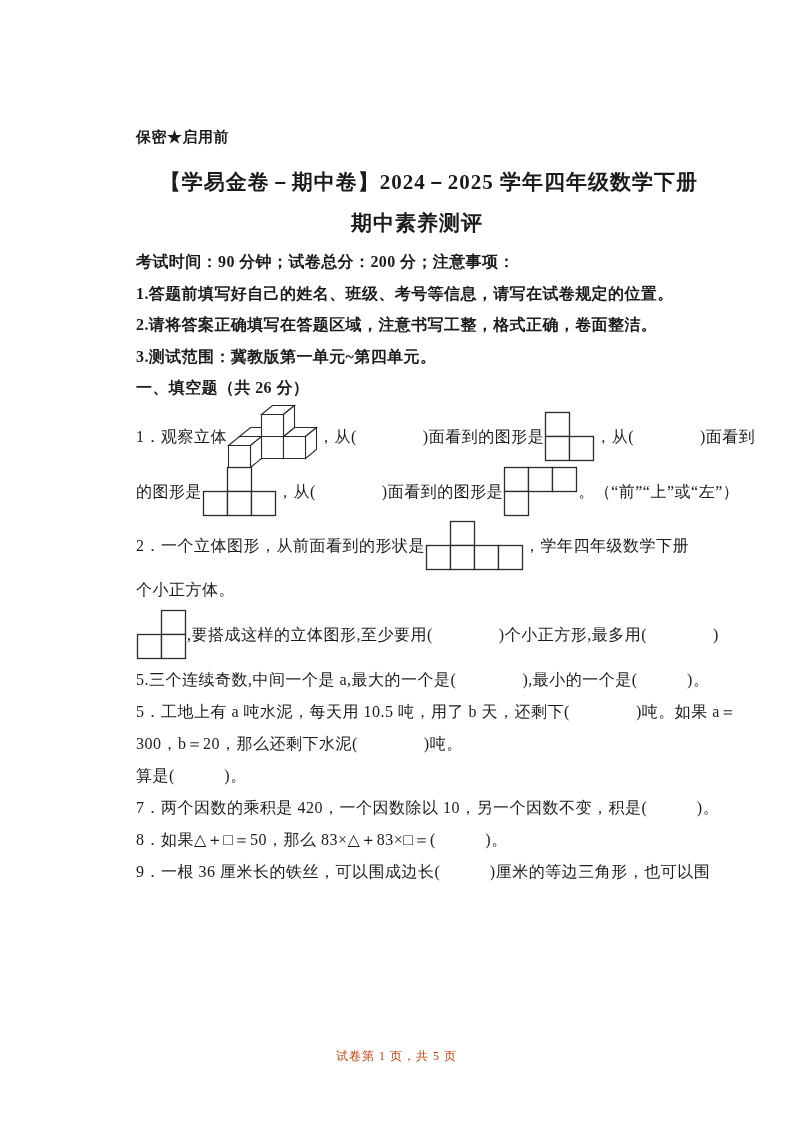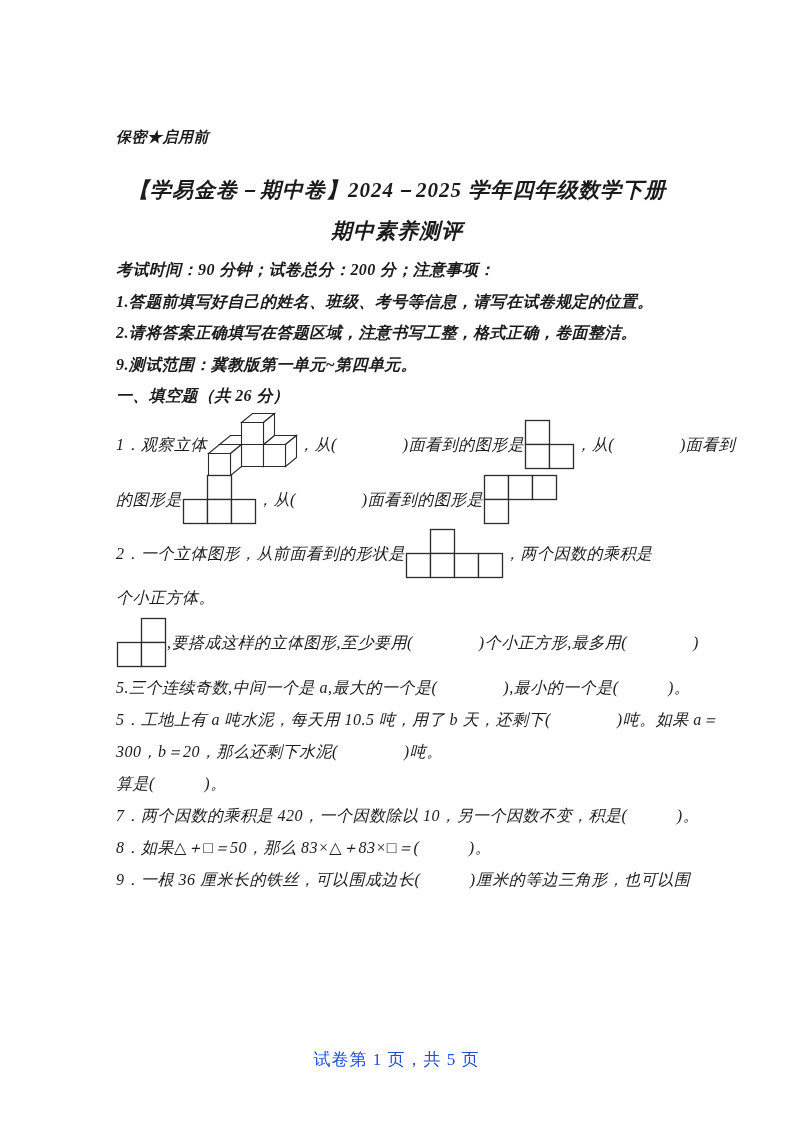--- a/index.html
+++ b/index.html
@@ -1,47 +1,47 @@
 <!DOCTYPE html>
 <html><head>
 <meta charset="utf-8">
 <style>
   html,body{margin:0;padding:0;background:#888;}
   .page{position:relative;width:793px;height:1122px;background:#ffffff;margin:0 auto;
         font-family:"Liberation Serif","DejaVu Serif",serif;color:#1b1b1b;overflow:hidden;}
-  .content{position:absolute;left:116px;top:126px;width:562px;font-style:italic;}
+  .content{position:absolute;left:136px;top:126px;width:562px;}
   .secrecy{font-weight:700;font-size:15px;line-height:22px;letter-spacing:.5px;}
   .title{font-weight:700;font-size:21px;text-align:center;letter-spacing:1px;margin:0;}
-  .title1{margin-top:24px;line-height:36px;}
+  .title1{margin-top:16px;line-height:36px;text-align:right;}
   .title2{line-height:46px;}
   .meta{font-weight:700;font-size:16px;line-height:31.5px;letter-spacing:.4px;white-space:pre;}
   .q-line{font-size:16px;line-height:32px;height:32px;letter-spacing:.5px;
           display:flex;align-items:center;white-space:pre;text-align:center;}
   .q-line span{white-space:pre;}
   .q-line svg{flex:0 0 auto;display:block;}
   .h58{height:58px;}
   .h52{height:52px;}
   .h56{height:56px;}
   .qfirst{margin-top:4px;}
   .footer{position:absolute;left:0;top:1048px;width:100%;text-align:center;
-          font-size:17px;letter-spacing:1px;color:#1d4ed8;}
+          font-size:12px;letter-spacing:1px;color:#c2410c;}
 </style>
 </head>
 <body>
 
 <div class="page">
   <div class="content">
     <div class="secrecy">保密★启用前</div>
     <h1 class="title title1">【学易金卷－期中卷】2024－2025 学年四年级数学下册</h1>
     <h1 class="title title2">期中素养测评</h1>
 
     <div class="meta">考试时间：90 分钟；试卷总分：200 分；注意事项：</div>
     <div class="meta">1.答题前填写好自己的姓名、班级、考号等信息，请写在试卷规定的位置。</div>
     <div class="meta">2.请将答案正确填写在答题区域，注意书写工整，格式正确，卷面整洁。</div>
-    <div class="meta">9.测试范围：冀教版第一单元~第四单元。</div>
+    <div class="meta">3.测试范围：冀教版第一单元~第四单元。</div>
     <div class="meta">一、填空题（共 26 分）</div>
 
     <div>
       <div class="q-line h58 qfirst"><span>1．观察立体</span><svg width="91" height="65">
             <polygon points="12.5,32.5 23.5,23.5 45.5,23.5 34.5,32.5" fill="#ffffff" stroke="#2b2b2b" stroke-width="1.1"></polygon>
             <polygon points="34.5,32.5 45.5,23.5 45.5,45.5 34.5,54.5" fill="#ffffff" stroke="#2b2b2b" stroke-width="1.1"></polygon>
             <polygon points="12.5,32.5 34.5,32.5 34.5,54.5 12.5,54.5" fill="#ffffff" stroke="#2b2b2b" stroke-width="1.1"></polygon>
             <polygon points="34.5,32.5 45.5,23.5 67.5,23.5 56.5,32.5" fill="#ffffff" stroke="#2b2b2b" stroke-width="1.1"></polygon>
             <polygon points="56.5,32.5 67.5,23.5 67.5,45.5 56.5,54.5" fill="#ffffff" stroke="#2b2b2b" stroke-width="1.1"></polygon>
             <polygon points="34.5,32.5 56.5,32.5 56.5,54.5 34.5,54.5" fill="#ffffff" stroke="#2b2b2b" stroke-width="1.1"></polygon>
@@ -62,30 +62,30 @@
       <div class="q-line h52"><span>的图形是</span><svg width="75" height="51">
             <rect x="25.5" y="1.5" width="24" height="24" fill="#ffffff" stroke="#2b2b2b" stroke-width="1.3"></rect>
             <rect x="1.5" y="25.5" width="24" height="24" fill="#ffffff" stroke="#2b2b2b" stroke-width="1.3"></rect>
             <rect x="25.5" y="25.5" width="24" height="24" fill="#ffffff" stroke="#2b2b2b" stroke-width="1.3"></rect>
             <rect x="49.5" y="25.5" width="24" height="24" fill="#ffffff" stroke="#2b2b2b" stroke-width="1.3"></rect>
           </svg><span>，从(　　　　)面看到的图形是</span><svg width="75" height="51">
             <rect x="1.5" y="1.5" width="24" height="24" fill="#ffffff" stroke="#2b2b2b" stroke-width="1.3"></rect>
             <rect x="25.5" y="1.5" width="24" height="24" fill="#ffffff" stroke="#2b2b2b" stroke-width="1.3"></rect>
             <rect x="49.5" y="1.5" width="24" height="24" fill="#ffffff" stroke="#2b2b2b" stroke-width="1.3"></rect>
             <rect x="1.5" y="25.5" width="24" height="24" fill="#ffffff" stroke="#2b2b2b" stroke-width="1.3"></rect>
-          </svg></div>
+          </svg><span>。（“前”“上”或“左”）</span></div>
     </div>
     <div>
       <div class="q-line h56"><span>2．一个立体图形，从前面看到的形状是</span><svg width="99" height="51">
             <rect x="25.5" y="1.5" width="24" height="24" fill="#ffffff" stroke="#2b2b2b" stroke-width="1.3"></rect>
             <rect x="1.5" y="25.5" width="24" height="24" fill="#ffffff" stroke="#2b2b2b" stroke-width="1.3"></rect>
             <rect x="25.5" y="25.5" width="24" height="24" fill="#ffffff" stroke="#2b2b2b" stroke-width="1.3"></rect>
             <rect x="49.5" y="25.5" width="24" height="24" fill="#ffffff" stroke="#2b2b2b" stroke-width="1.3"></rect>
             <rect x="73.5" y="25.5" width="24" height="24" fill="#ffffff" stroke="#2b2b2b" stroke-width="1.3"></rect>
-          </svg><span>，两个因数的乘积是</span></div>
+          </svg><span>，学年四年级数学下册</span></div>
       <div class="q-line"><span>个小正方体。</span></div>
       <div class="q-line h58"><svg width="51" height="51">
             <rect x="25.5" y="1.5" width="24" height="24" fill="#ffffff" stroke="#2b2b2b" stroke-width="1.3"></rect>
             <rect x="1.5" y="25.5" width="24" height="24" fill="#ffffff" stroke="#2b2b2b" stroke-width="1.3"></rect>
             <rect x="25.5" y="25.5" width="24" height="24" fill="#ffffff" stroke="#2b2b2b" stroke-width="1.3"></rect>
           </svg><span>,要搭成这样的立体图形,至少要用(　　　　)个小正方形,最多用(　　　　)</span></div>
     </div>
     <div>
       <div class="q-line"><span>5.三个连续奇数,中间一个是 a,最大的一个是(　　　　),最小的一个是(　　　)。</span></div>
     </div>

